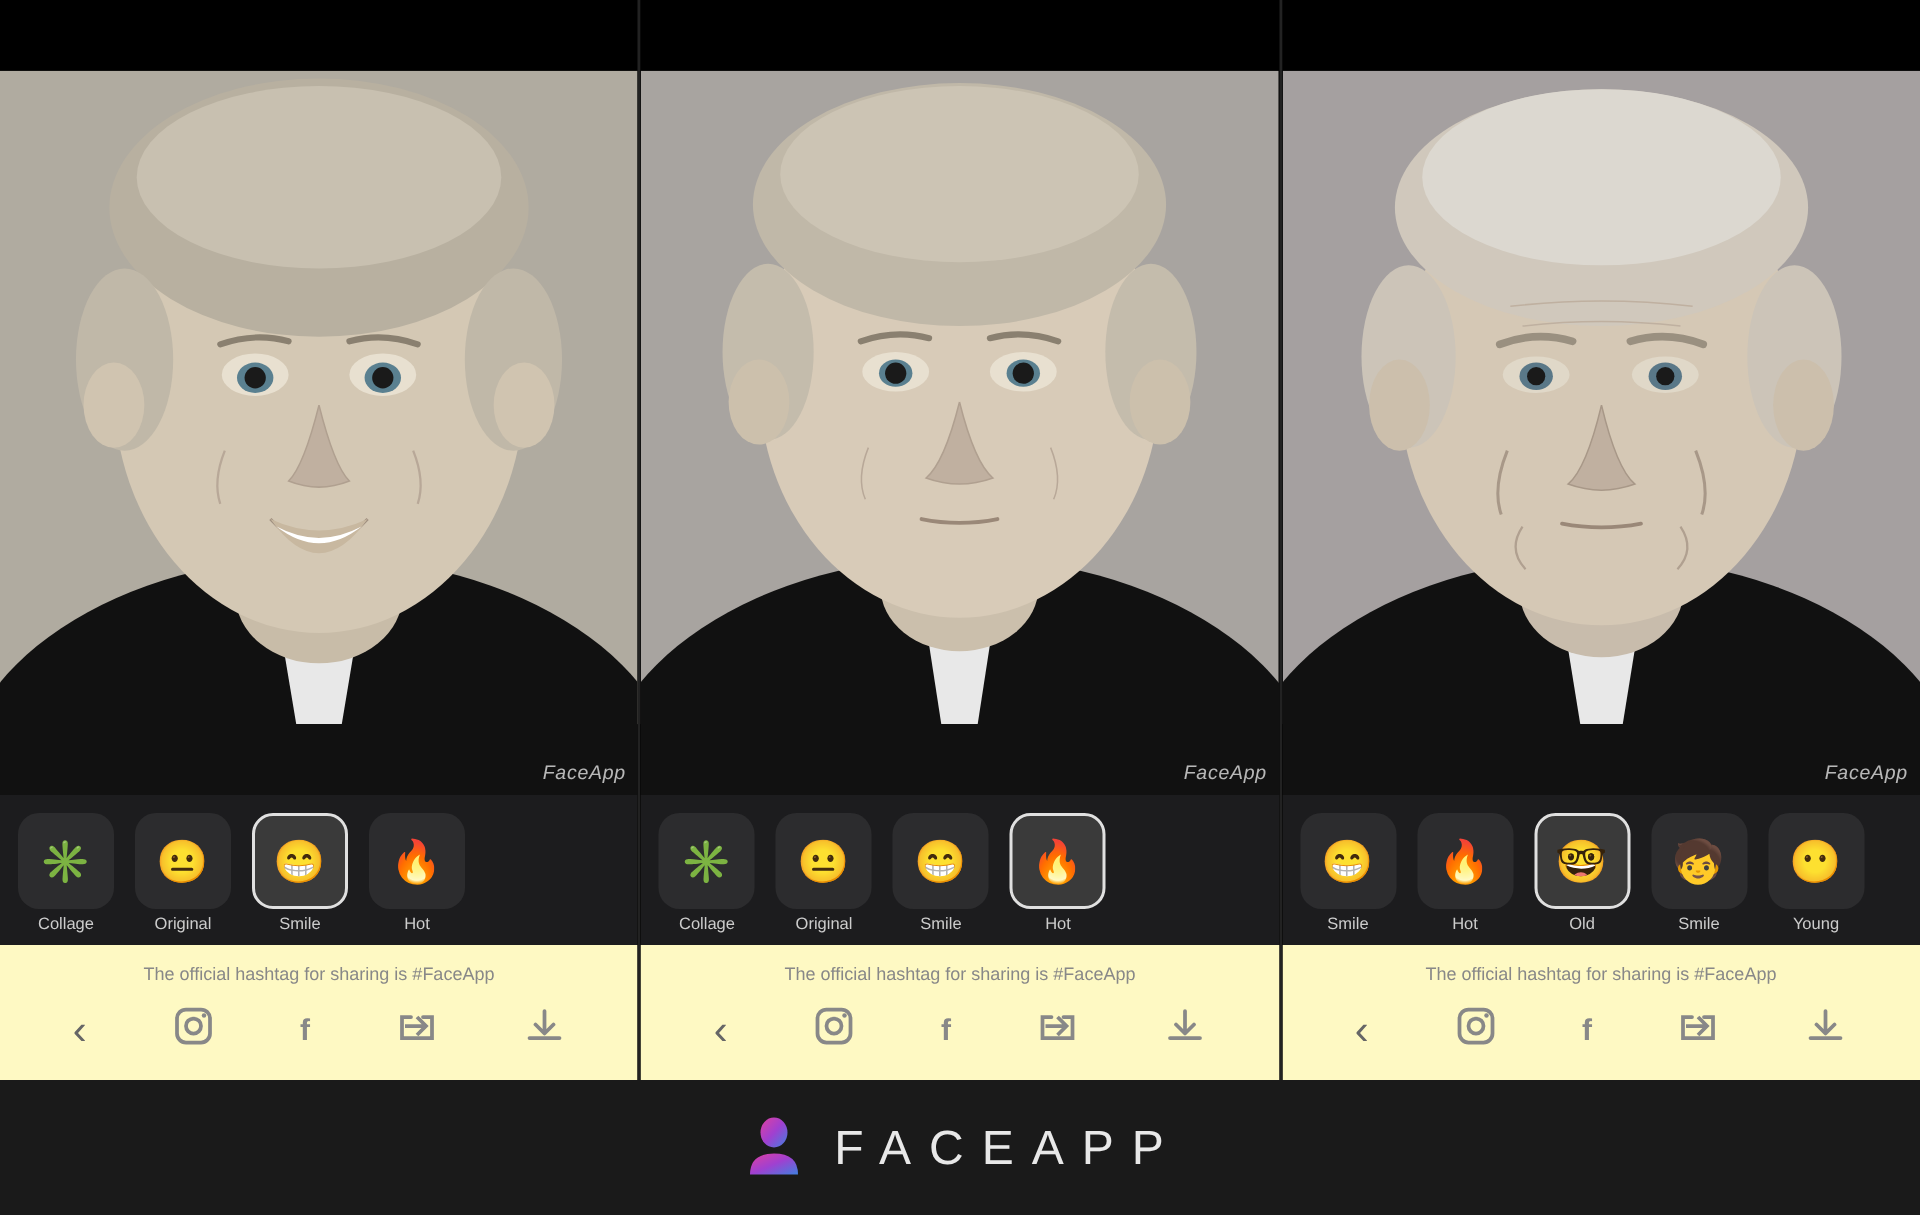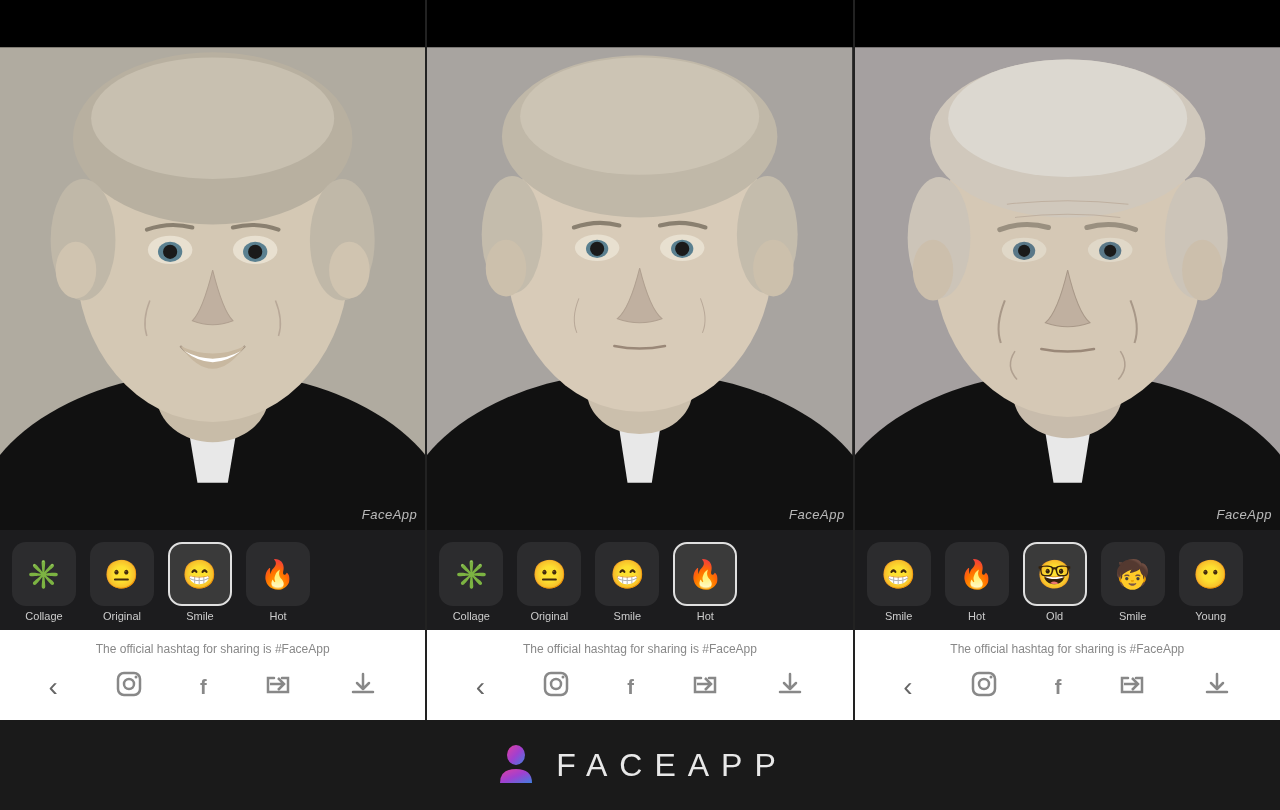--- a/index.html
+++ b/index.html
@@ -90,21 +90,21 @@
     }
 
     .filter-label {
       color: #ccc;
       font-size: 11px;
       text-align: right;
     }
 
     
     .bottom-bar {
-      background: #ffffff;
+      background: #fef9c3;
       padding: 12px 20px;
       display: flex;
       flex-direction: column;
       gap: 10px;
       width: 100%;
     }
 
     .hashtag-text {
       color: #888;
       font-size: 12px;

